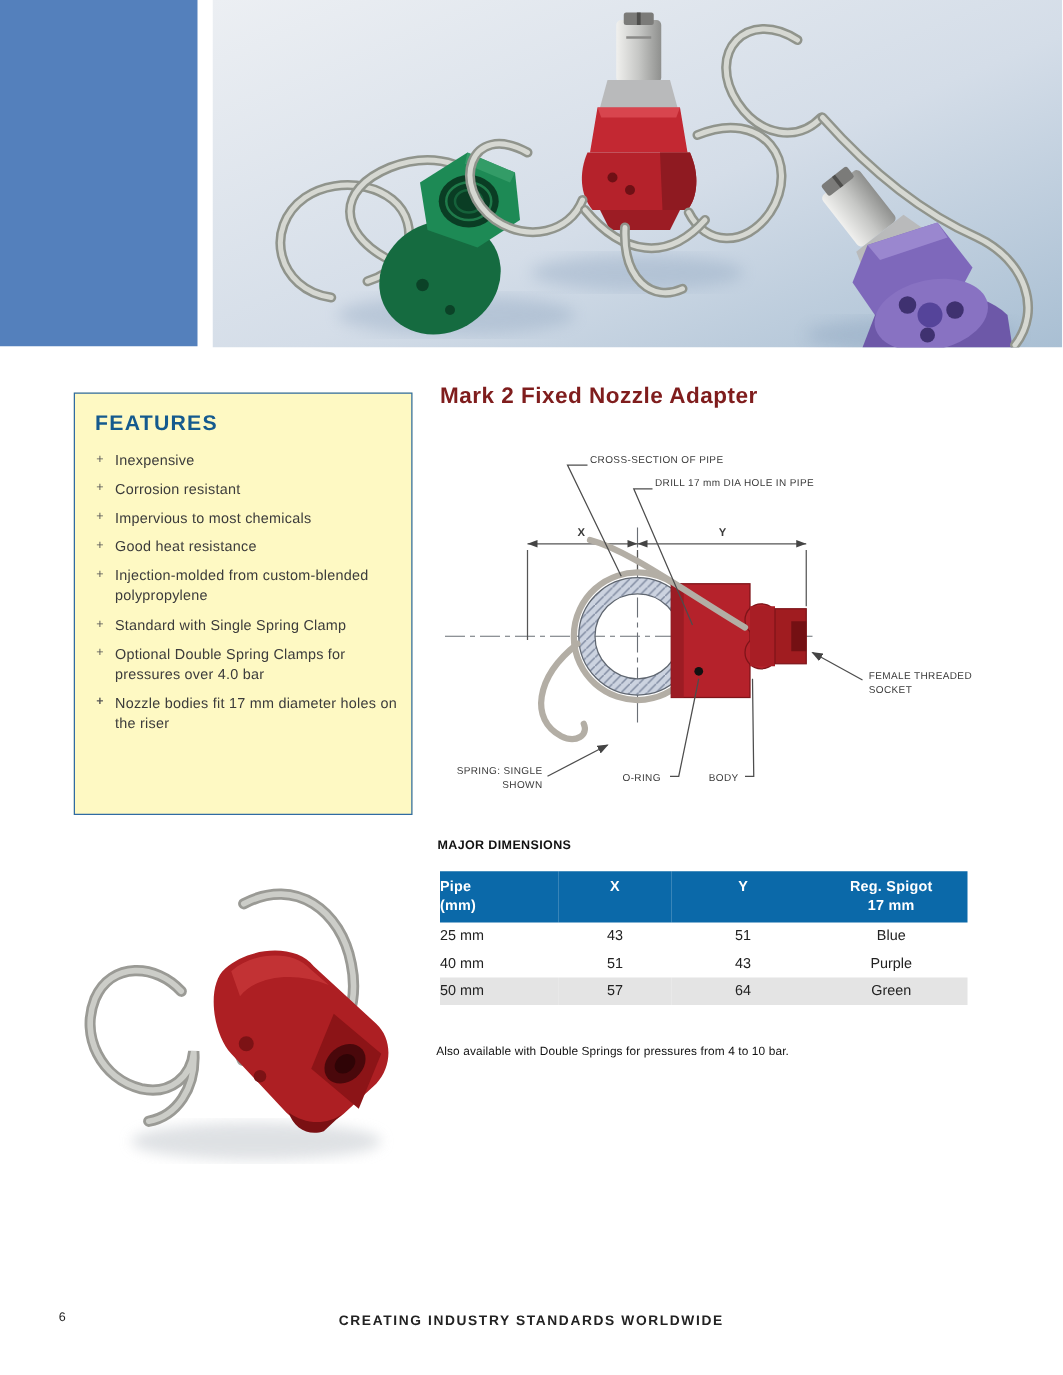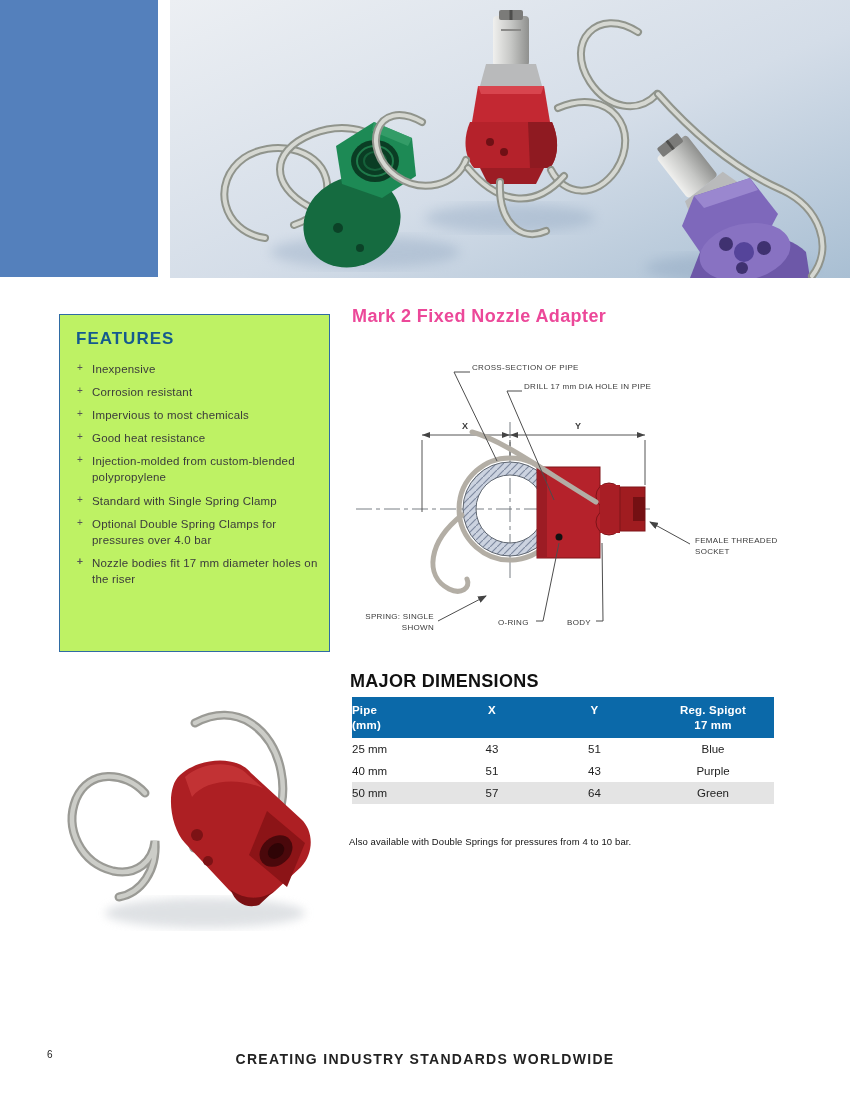--- a/index.html
+++ b/index.html
@@ -9,47 +9,47 @@
     position:relative; width:850px; height:1100px; margin:0 auto;
     background:#ffffff; overflow:hidden;
   }
   
   .hero-accent { position:absolute; left:0; top:0; width:158px; height:277px; background:#5480bc; }
   .hero-photo  { position:absolute; left:170px; top:0; width:680px; height:278px; }
 
   
   .features-box {
     position:absolute; left:59px; top:314px; width:271px; height:338px;
-    border:1.5px solid #2f6ba3; background:#bef264; padding:14px 10px 0 16px;
+    border:1.5px solid #2f6ba3; background:#fef9c3; padding:14px 10px 0 16px;
   }
   .features-heading {
     font-size:17px; font-weight:bold; letter-spacing:1px; color:#155a8e; margin-bottom:12px;
   }
   .features-list { list-style:none; }
   .features-list li {
     position:relative; padding-left:16px; margin-bottom:7px;
     font-size:11.5px; line-height:1.4; color:#3b3b3b; letter-spacing:0.2px;
   }
   .features-list li .bullet {
     position:absolute; left:1px; top:0px; font-size:10px; color:#555;
   }
 
   
   .product-title {
     position:absolute; left:352px; top:306px;
-    font-size:18px; font-weight:bold; color:#ec4899; letter-spacing:0.4px;
+    font-size:18px; font-weight:bold; color:#7f1d1d; letter-spacing:0.4px;
   }
   .diagram { position:absolute; left:350px; top:330px; width:440px; height:330px; }
   .diagram text { font-size:8px; fill:#3a3a3a; letter-spacing:0.3px; }
   .diagram .dimlabel { font-size:9px; font-weight:bold; fill:#3a3a3a; }
 
   
   .dims-heading {
     position:absolute; left:350px; top:671px;
-    font-size:18px; font-weight:bold; color:#111; letter-spacing:0.3px;
+    font-size:10px; font-weight:bold; color:#111; letter-spacing:0.3px;
   }
   .dims-table {
     position:absolute; left:352px; top:697px; width:422px;
     border-collapse:collapse; table-layout:fixed; font-size:11.5px; color:#222;
   }
   .dims-table thead th {
     background:#0b69a9; color:#ffffff; font-weight:bold; font-size:11.5px;
     height:41px; vertical-align:top; padding-top:6px; line-height:1.3; letter-spacing:0.2px;
   }
   .dims-table th.c1, .dims-table td.c1 { text-align:left; padding-left:0; }
@@ -60,21 +60,21 @@
     position:absolute; left:349px; top:836px; font-size:9.5px; color:#111; letter-spacing:0.1px;
   }
 
   
   .bottom-photo { position:absolute; left:45px; top:685px; width:295px; height:280px; }
 
   
   .page-number { position:absolute; left:47px; top:1049px; font-size:10px; color:#222; }
   .footer-tagline {
     position:absolute; left:0; top:1051px; width:100%; text-align:center;
-    font-size:14px; font-weight:600; letter-spacing:1.3px; color:#222;
+    font-size:11px; font-weight:600; letter-spacing:1.3px; color:#222;
   }
 
   
   .wd { stroke:#90948c; stroke-width:8;  fill:none; stroke-linecap:round; }
   .wl { stroke:#d6d8d2; stroke-width:4;  fill:none; stroke-linecap:round; }
   .wd2{ stroke:#9a9a95; stroke-width:9;  fill:none; stroke-linecap:round; }
   .wl2{ stroke:#cccdc8; stroke-width:4.5;fill:none; stroke-linecap:round; }
 </style>
 </head>
 <body>

